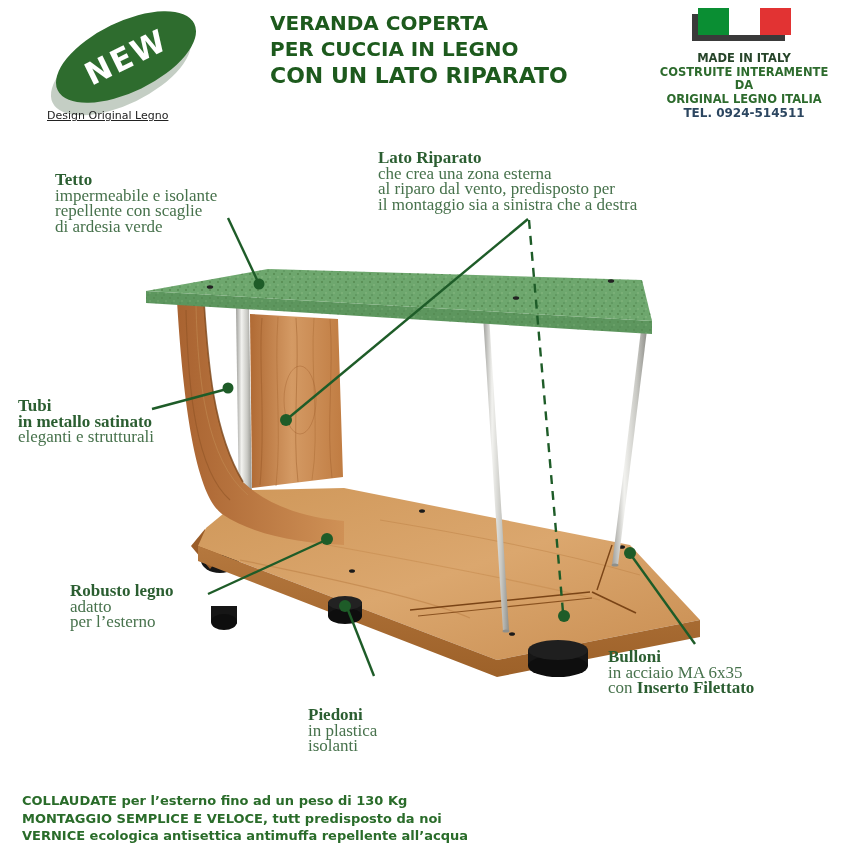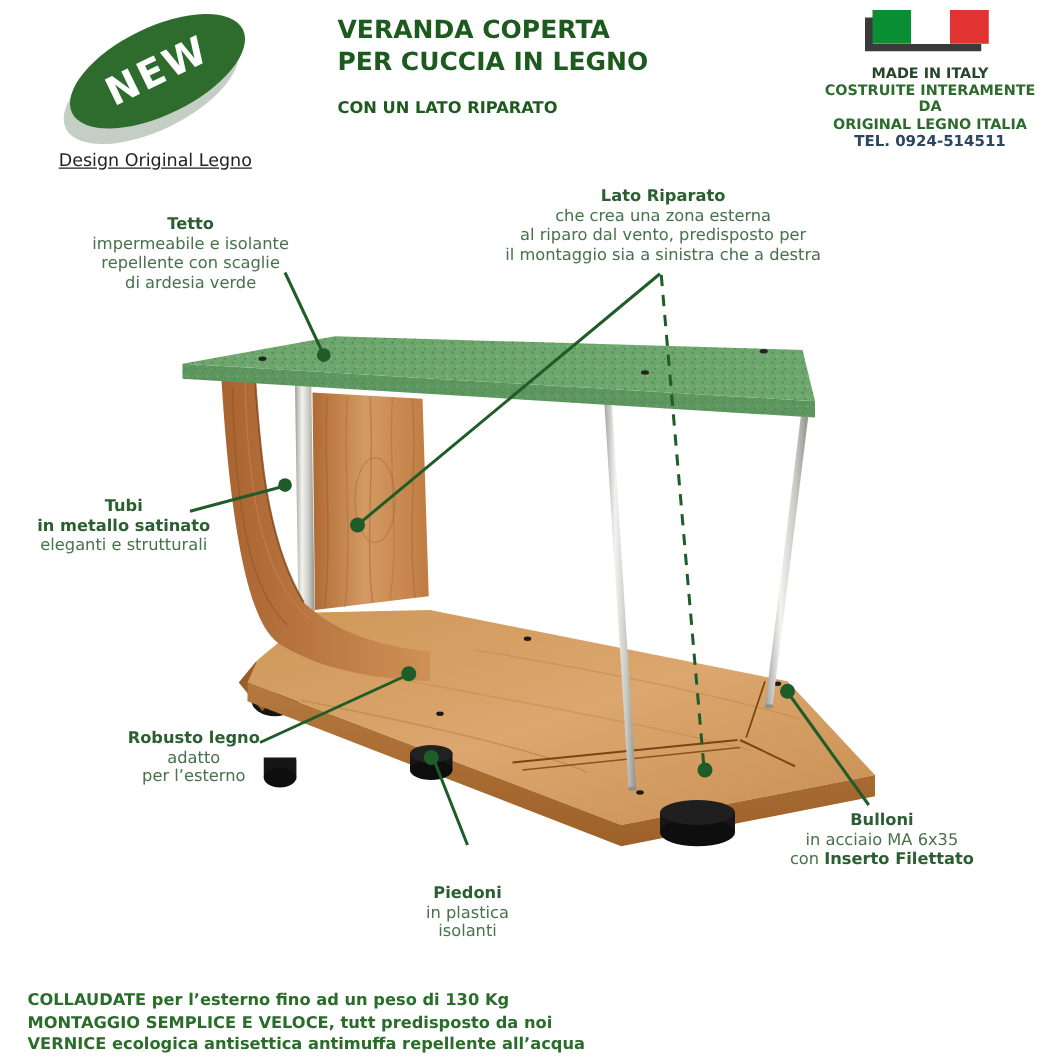--- a/index.html
+++ b/index.html
@@ -5,40 +5,40 @@
   html,body{margin:0;padding:0;background:#ffffff;}
   #canvas{position:relative;width:850px;height:850px;background:#ffffff;overflow:hidden;
           font-family:"DejaVu Sans","Liberation Sans",sans-serif;}
   
   .new-wrap{position:absolute;left:22px;top:2px;width:210px;height:120px;}
   .new-oval{position:absolute;left:28px;top:20px;width:152px;height:70px;background:#2e6c2e;
             border-radius:50%;transform:rotate(-26deg);
             box-shadow:-10px 9px 0 rgba(148,166,148,0.55);
             display:flex;align-items:center;justify-content:center;}
   .new-oval span{color:#ffffff;font-weight:bold;font-size:31px;letter-spacing:2px;}
-  .design-link{position:absolute;left:47px;top:109px;font-size:14px;color:#222;
-               text-decoration:underline;margin-top:12px;}
+  .design-link{position:absolute;left:47px;top:109px;font-size:11px;color:#222;
+               text-decoration:underline;}
   
   .title{position:absolute;left:270px;top:10px;width:330px;text-align:left;color:#1d5a1d;
          font-weight:bold;}
   .title .t1{font-size:20px;line-height:26px;}
   .title .t2{font-size:20px;line-height:26px;}
-  .title .t3{font-size:13px;line-height:24px;margin-top:13px;}
+  .title .t3{font-size:22px;line-height:24px;margin-top:2px;}
   
   .made{position:absolute;left:638px;top:8px;width:212px;text-align:center;}
   .flag{position:relative;display:inline-block;width:93px;height:27px;
         box-shadow:-6px 6px 0 #3a3a3a;}
   .flag .g{position:absolute;left:0;top:0;width:31px;height:27px;background:#0a8e33;}
   .flag .w{position:absolute;left:31px;top:0;width:31px;height:27px;background:#ffffff;}
   .flag .r{position:absolute;left:62px;top:0;width:31px;height:27px;background:#e23333;}
   .made .m1{font-size:11.5px;font-weight:bold;color:#27452a;line-height:13.5px;margin-top:13px;}
   .made .m2,.made .m3,.made .m4{font-size:11.5px;font-weight:bold;color:#2d6b2d;line-height:13.5px;}
   .made .tel{font-size:12px;font-weight:bold;color:#2c4660;line-height:14px;}
   
-  .ann{position:absolute;text-align:center;color:#47724c;font-size:13px;line-height:15.5px;}
+  .ann{position:absolute;text-align:left;color:#47724c;font-size:17px;line-height:15.5px;font-family:Liberation Serif, serif;}
   .ann .hd{font-weight:bold;color:#2b5e31;}
   .ann .bd{font-weight:bold;color:#2b5e31;}
   
   .footer{position:absolute;left:22px;top:792px;color:#2a6c2a;font-weight:bold;
           font-size:13px;line-height:17.5px;}
   svg{position:absolute;left:0;top:0;}
 </style>
 </head>
 <body>
 

